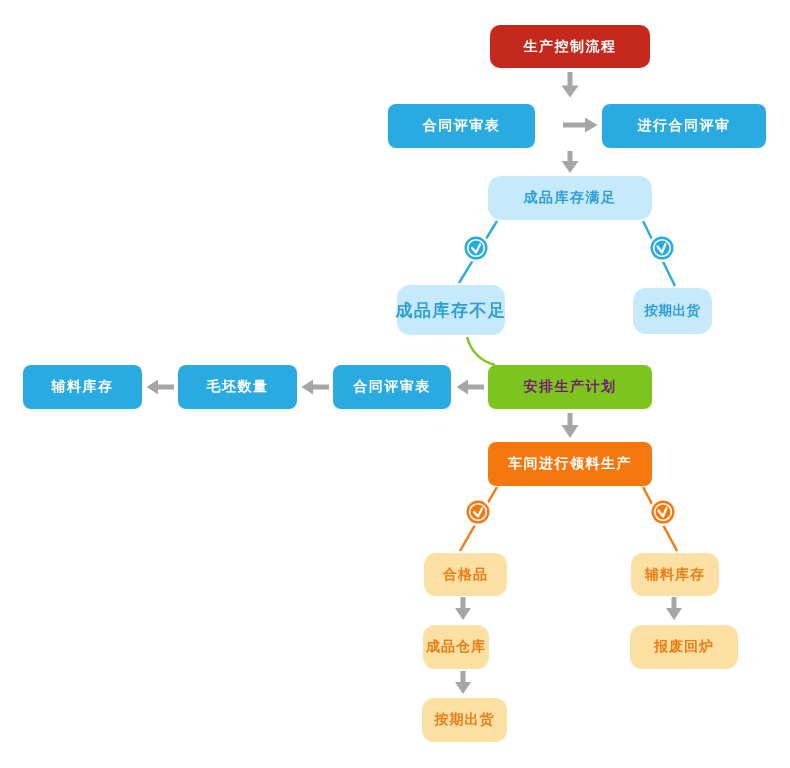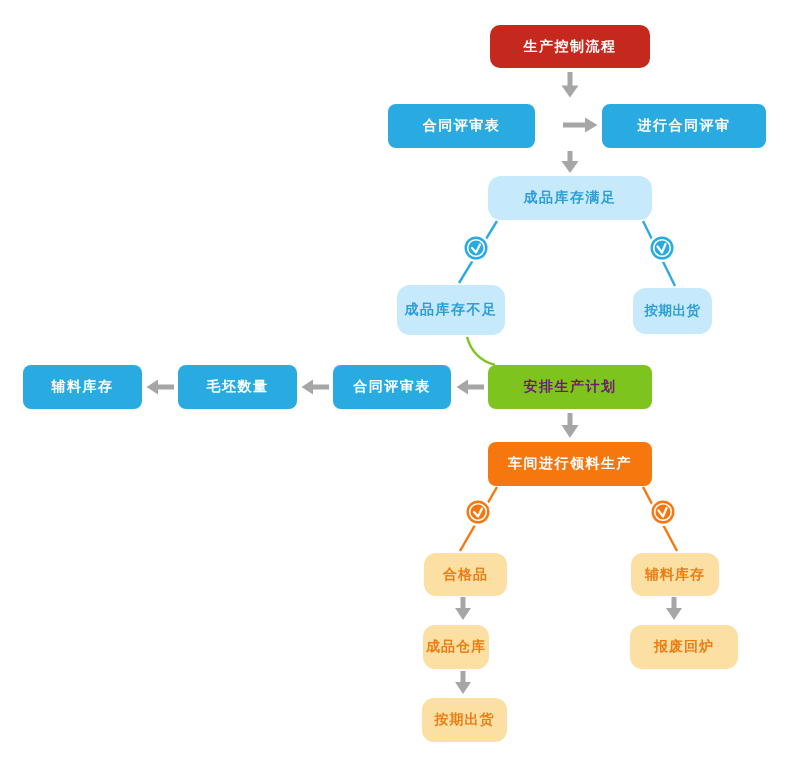--- a/index.html
+++ b/index.html
@@ -110,21 +110,21 @@
   </svg>
 
   <div class="node n-red" style="left:490px;top:25px;width:160px;height:43px">生产控制流程</div>
 
   <div class="node n-blue" style="left:388px;top:104px;width:147px;height:44px">合同评审表</div>
 
   <div class="node n-lblue" style="left:488px;top:176px;width:164px;height:44px">成品库存满足</div>
 
   <div class="node n-blue" style="left:602px;top:104px;width:164px;height:44px">进行合同评审</div>
 
-  <div class="node n-lblue" style="left:397px;top:285px;width:108px;height:50px;font-size:14px">成品库存不足</div>
+  <div class="node n-lblue" style="left:397px;top:285px;width:108px;height:50px;font-size:17px">成品库存不足</div>
 
   <div class="node n-lblue" style="left:633px;top:288px;width:79px;height:46px;font-size:13.5px;letter-spacing:0.5px">按期出货</div>
 
   <div class="node n-blue" style="left:23px;top:365px;width:119px;height:44px">辅料库存</div>
 
   <div class="node n-blue" style="left:178px;top:365px;width:119px;height:44px">毛坯数量</div>
 
   <div class="node n-blue" style="left:333px;top:365px;width:118px;height:44px">合同评审表</div>
 
   <div class="node n-green" style="left:488px;top:365px;width:164px;height:44px">安排生产计划</div>

